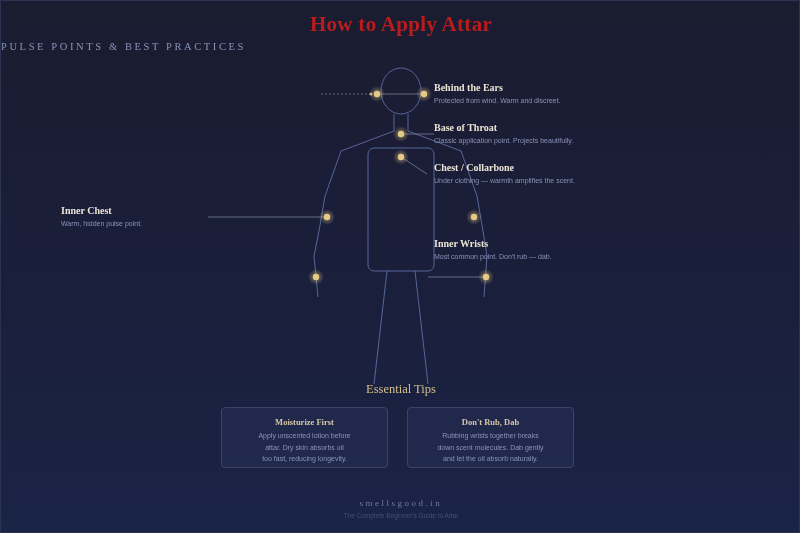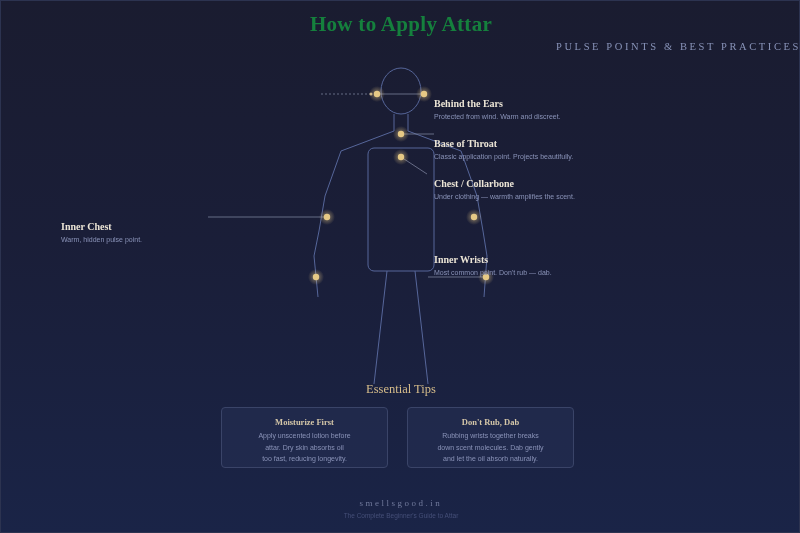--- a/index.html
+++ b/index.html
@@ -6,29 +6,29 @@
     html, body { width: 800px; height: 533px; overflow: hidden; }
     body {
       background: linear-gradient(180deg, #1a1c30 0%, #1a1e38 45%, #1a2447 100%);
       font-family: "Liberation Sans", sans-serif;
       position: relative;
       border: 1px solid #2c3350;
     }
     .title {
       position: absolute; top: 11px; left: 0; width: 800px; text-align: center;
       font-family: "Liberation Serif", serif; font-weight: bold; font-size: 21px;
-      color: #15803d; letter-spacing: 0.3px;
+      color: #b91c1c; letter-spacing: 0.3px;
     }
     .subtitle {
-      position: absolute; top: 40px; left: 0; width: 800px; text-align: right;
+      position: absolute; top: 40px; left: 0; width: 800px; text-align: left;
       font-family: "Liberation Serif", serif; font-size: 10.5px; color: #8893b8;
       letter-spacing: 2.6px;
     }
     svg.figure { position: absolute; left: 0; top: 0; width: 800px; height: 533px; }
-    .label { position: absolute; margin-top: 16px; }
+    .label { position: absolute; }
     .label .lt {
       font-family: "Liberation Serif", serif; font-weight: bold; font-size: 10px;
       color: #ece5d6;
     }
     .label .ld {
       font-size: 7px; color: #8a93b8; margin-top: 4px; white-space: nowrap;
     }
     .tips-title {
       position: absolute; top: 381px; left: 0; width: 800px; text-align: center;
       font-family: "Liberation Serif", serif; font-weight: normal; font-size: 12.5px;

